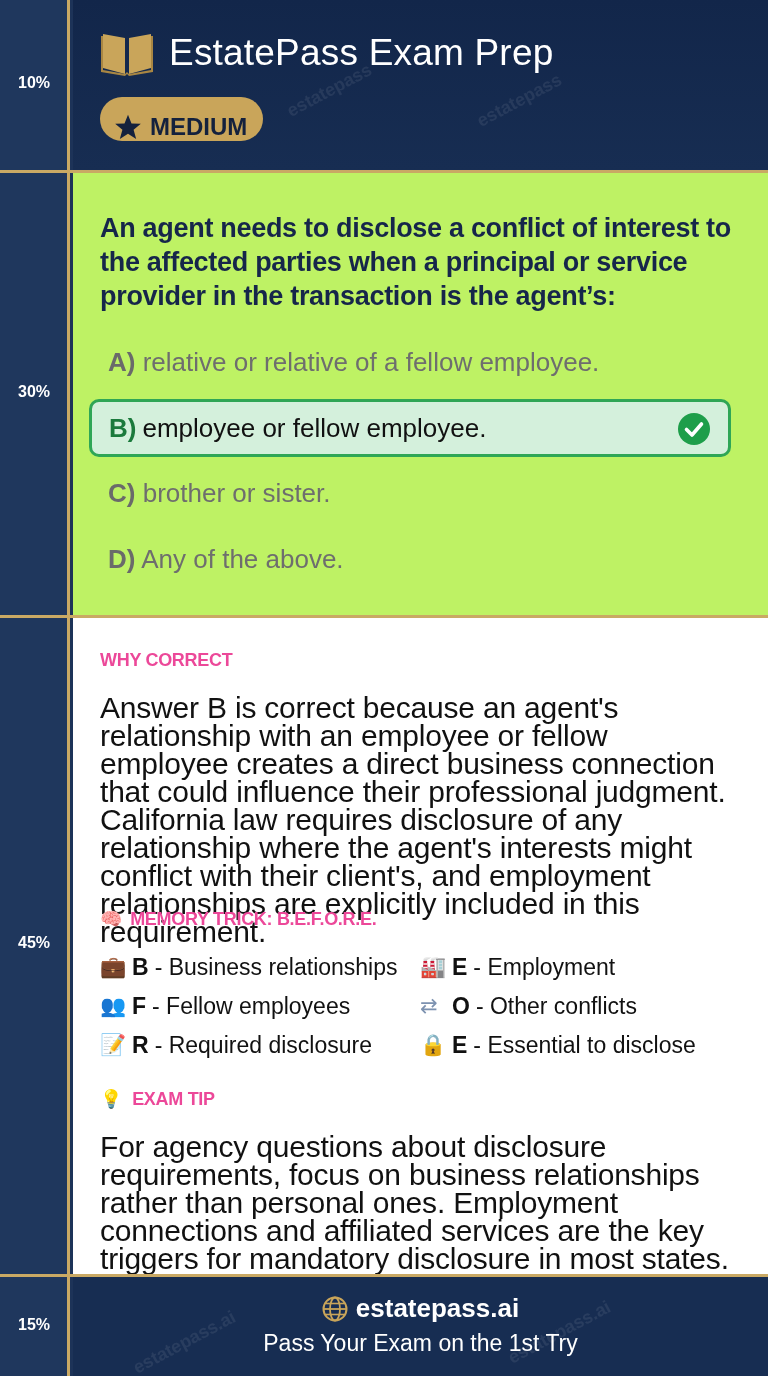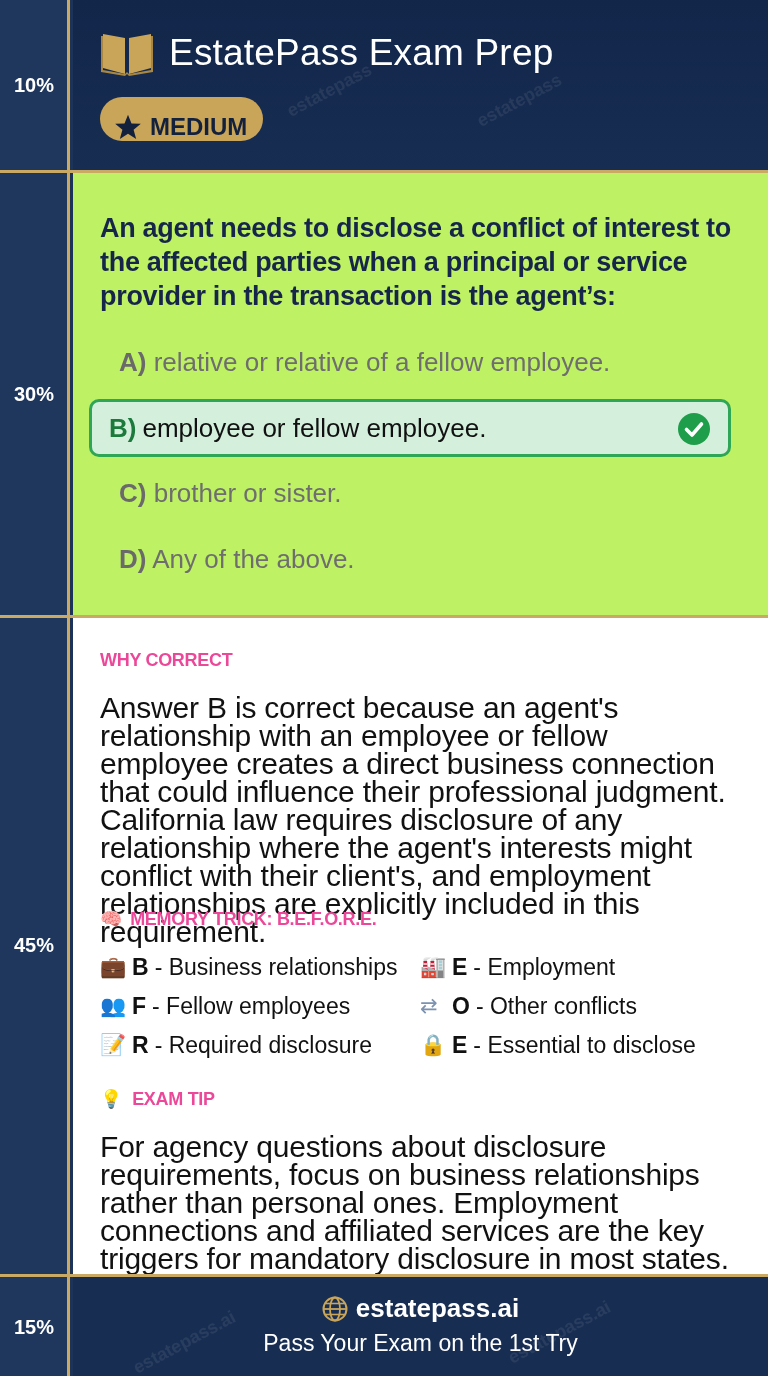--- a/index.html
+++ b/index.html
@@ -9,21 +9,21 @@
     background: #1d3358;
     position: relative;
   }
   .rail {
     position: absolute; left: 0; top: 0; width: 70px; height: 1376px;
     background: #1f375d;
     border-right: 3px solid #c9a964;
   }
   .rail .pct {
     position: absolute; left: 0; width: 68px; text-align: center;
-    color: #ffffff; font-size: 20px; font-weight: bold;
+    color: #ffffff; font-size: 16px; font-weight: bold;
   }
   .hline {
     position: absolute; left: 0; width: 768px; height: 3px; background: #c9a964;
   }
   .section { position: absolute; left: 73px; width: 695px; }
   .header {
     top: 0; height: 170px;
     background: linear-gradient(180deg, #12264a 0%, #172d52 100%);
   }
   .title-row { position: absolute; left: 28px; top: 30px; display: flex; align-items: center; }
@@ -46,21 +46,21 @@
     transform: rotate(-28deg); white-space: nowrap;
   }
   .question-sec {
     top: 173px; height: 529px; background: #bef264;
   }
   .question {
     position: absolute; left: 27px; top: 38px; width: 640px;
     color: #16264a; font-size: 27px; font-weight: bold; line-height: 34px; letter-spacing: -0.3px;
   }
   .opt {
-    position: absolute; left: 46px; font-size: 26px; color: #6e6e6e; text-align: center;
+    position: absolute; left: 35px; font-size: 26px; color: #6e6e6e; text-align: center;
   }
   .opt .letter { font-weight: bold; color: #6a6a6a; }
   .opt-correct {
     position: absolute; left: 16px; top: 226px; width: 642px; height: 58px;
     background: #d4f0dc; border: 3px solid #2fa656; border-radius: 10px;
     display: flex; align-items: center; padding-left: 17px;
     font-size: 26px; color: #111111;
   }
   .opt-correct .letter { font-weight: bold; color: #1b7a3c; margin-right: 6px; }
   .check-icon {

